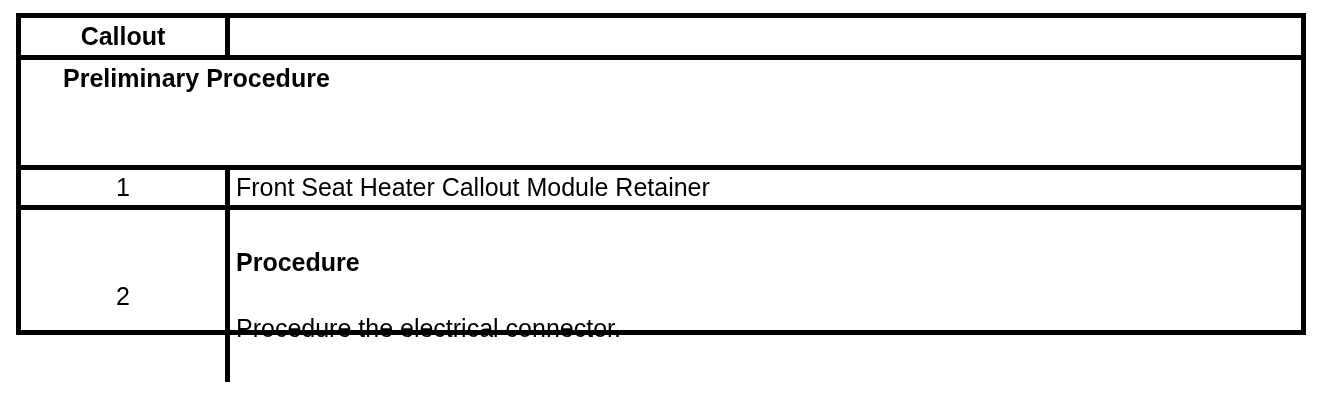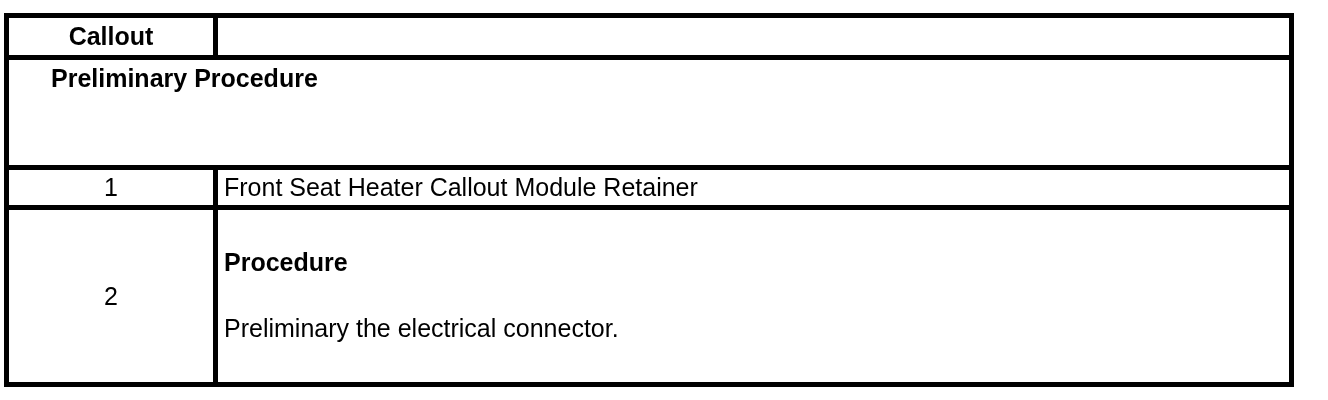--- a/index.html
+++ b/index.html
@@ -12,24 +12,24 @@
     height: 400px;
     position: relative;
     overflow: hidden;
     font-family: "Liberation Sans", "DejaVu Sans", sans-serif;
     font-size: 25px;
     line-height: 33px;
     color: #000000;
   }
   .doc-table {
     position: absolute;
-    left: 4px;
+    left: 16px;
     top: 13px;
     width: 1290px;
-    height: 374px;
+    height: 322px;
     box-sizing: border-box;
     border: 5px solid #000000;
     background: #ffffff;
   }
   .row {
     display: flex;
     box-sizing: border-box;
     border-bottom: 5px solid #000000;
   }
   .row-header { height: 42px; }
@@ -98,17 +98,17 @@
     <div class="cell callout-col">1</div>
     <div class="cell name-col vcenter">Front Seat Heater Callout Module Retainer</div>
   </div>
 
   <div class="row row-item2">
     <div class="cell callout-col">2</div>
     <div class="cell name-col multiline">
       <div class="line-spacer"></div>
       <div class="bold">Procedure</div>
       <div class="line-spacer"></div>
-      <div>Preliminary the electrical connector.</div>
+      <div>Procedure the electrical connector.</div>
     </div>
   </div>
 
 </div>
 
 </body></html>

